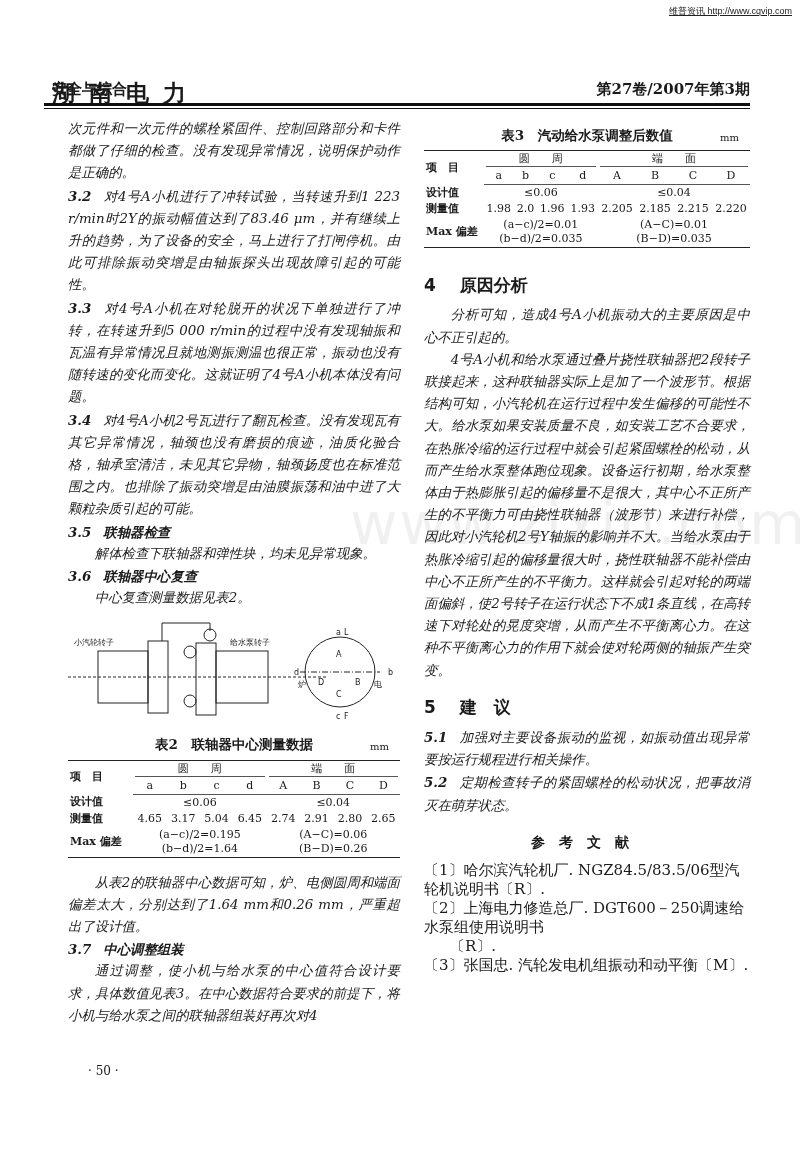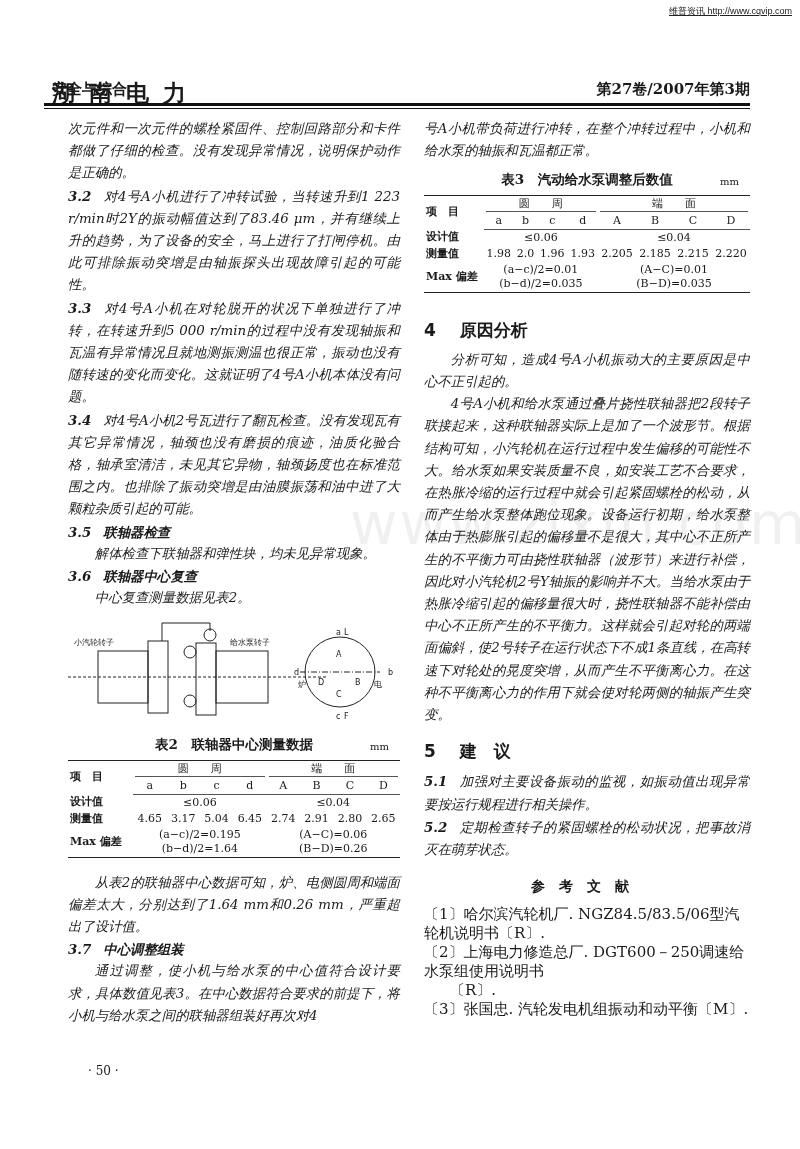--- a/index.html
+++ b/index.html
@@ -149,21 +149,20 @@
     </tr>
   </tbody>
     </table>
 
   <p class="ind" style="margin-top:14px">从表2的联轴器中心数据可知，炉、电侧圆周和端面偏差太大，分别达到了1.64 mm和0.26 mm，严重超出了设计值。</p>
   <p class="sec"><span class="num">3.7</span><span>中心调整组装</span></p>
   <p class="ind">通过调整，使小机与给水泵的中心值符合设计要求，具体数值见表3。在中心数据符合要求的前提下，将小机与给水泵之间的联轴器组装好再次对4</p>
 </div>
 
 <div class="col right">
-  <p>号A小机带负荷进行冲转，在整个冲转过程中，小机和给水泵的轴振和瓦温都正常。</p>
 
   <div class="cap">
     <span>表3　汽动给水泵调整后数值</span>
     <span class="unit">mm</span>
   </div>
   <table class="t">
     <tbody>
         <tr>
       <td class="lab" rowspan="2">项　目</td>
       <td colspan="4">

